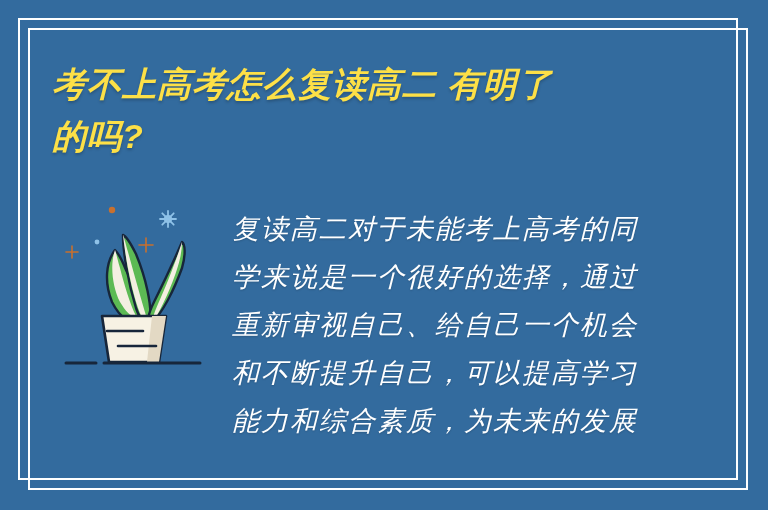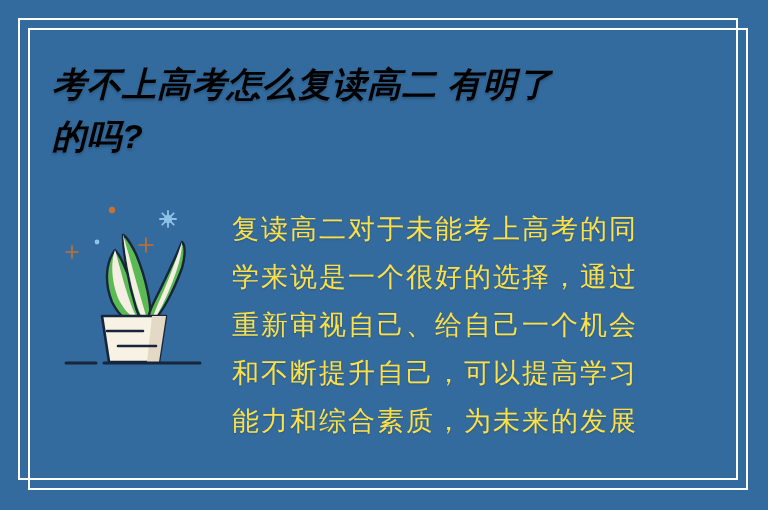--- a/index.html
+++ b/index.html
@@ -46,40 +46,41 @@
     height: 462px;
     border-width: 2px;
   }
 
   
   .headline {
     position: absolute;
     left: 52px;
     top: 58px;
     width: 640px;
-    color: #000000;
+    color: #fde047;
     font-size: 34px;
     line-height: 52px;
     font-weight: 900;
     font-style: italic;
     letter-spacing: 1px;
     text-shadow: 0 2px 3px rgba(0,0,0,0.22);
     white-space: pre-line;
   }
 
   
   .body-copy {
     position: absolute;
     left: 232px;
     top: 205px;
     width: 420px;
-    color: #fde047;
+    color: #ffffff;
     font-size: 27px;
     line-height: 48px;
     font-family: "DejaVu Serif", "Liberation Serif", serif;
+    font-style: italic;
     letter-spacing: 2px;
     text-shadow: 0 1px 2px rgba(0,0,0,0.18);
     white-space: pre-line;
   }
 
   
   .illustration {
     position: absolute;
     left: 60px;
     top: 190px;

